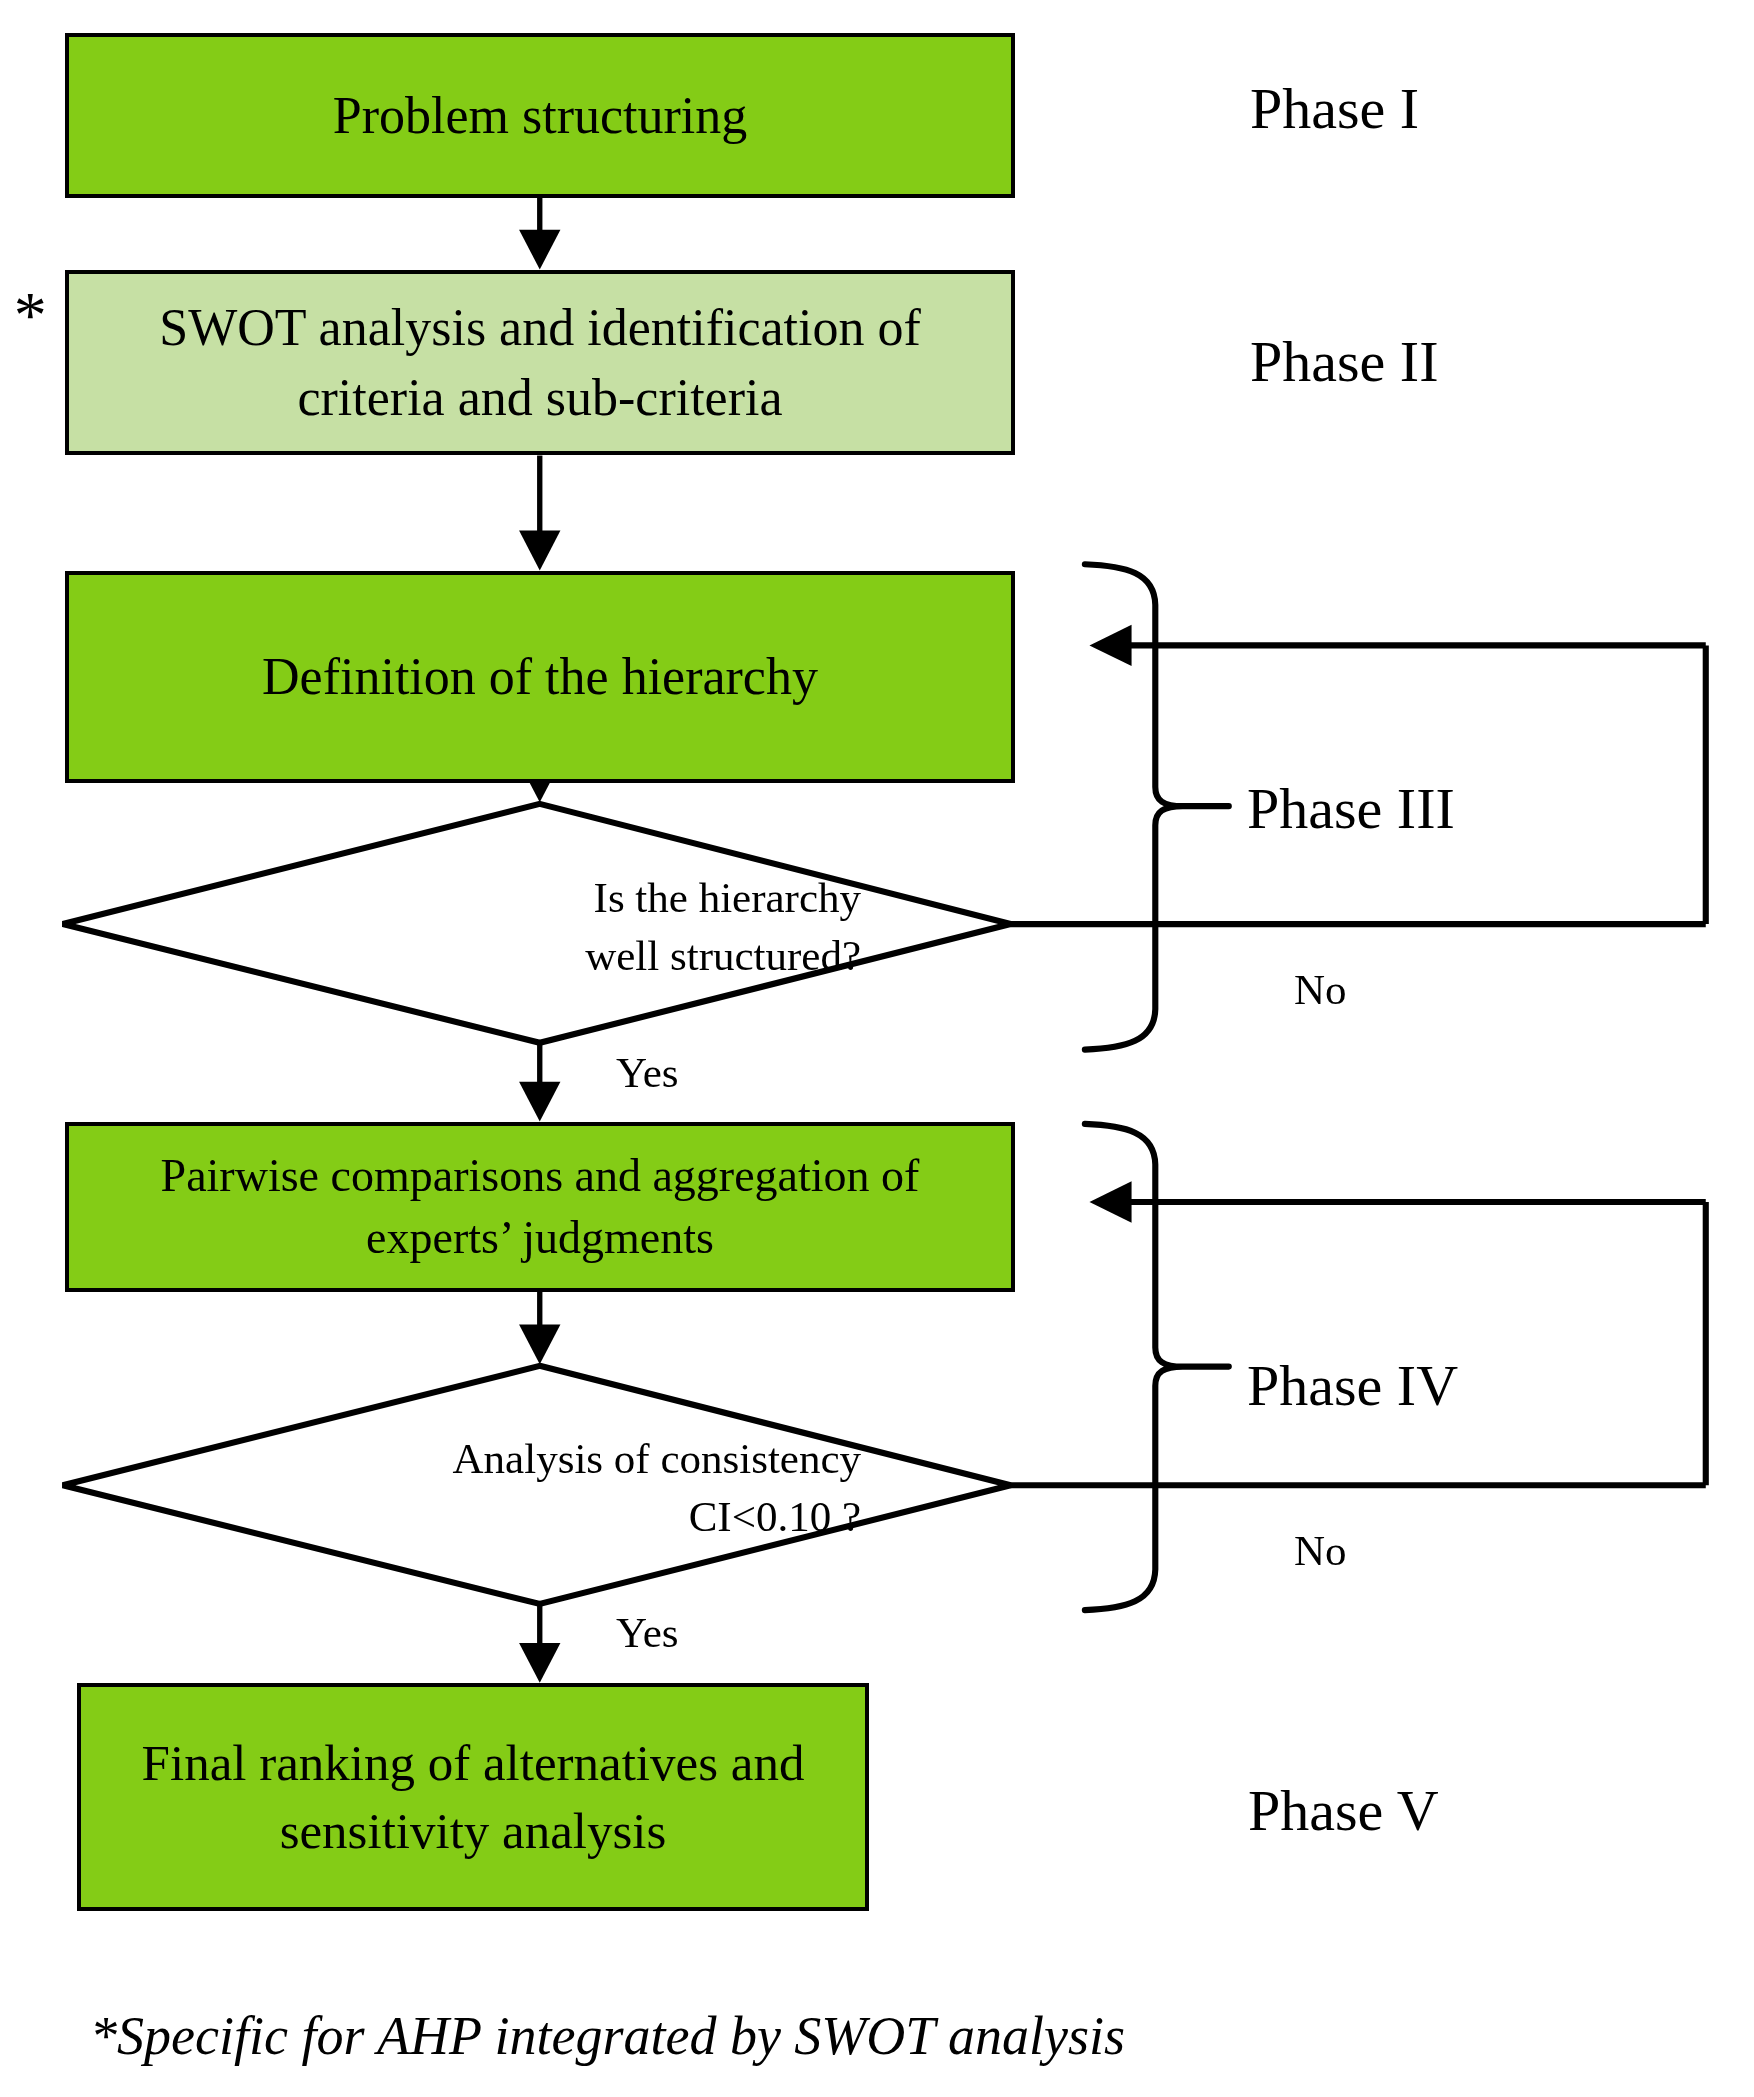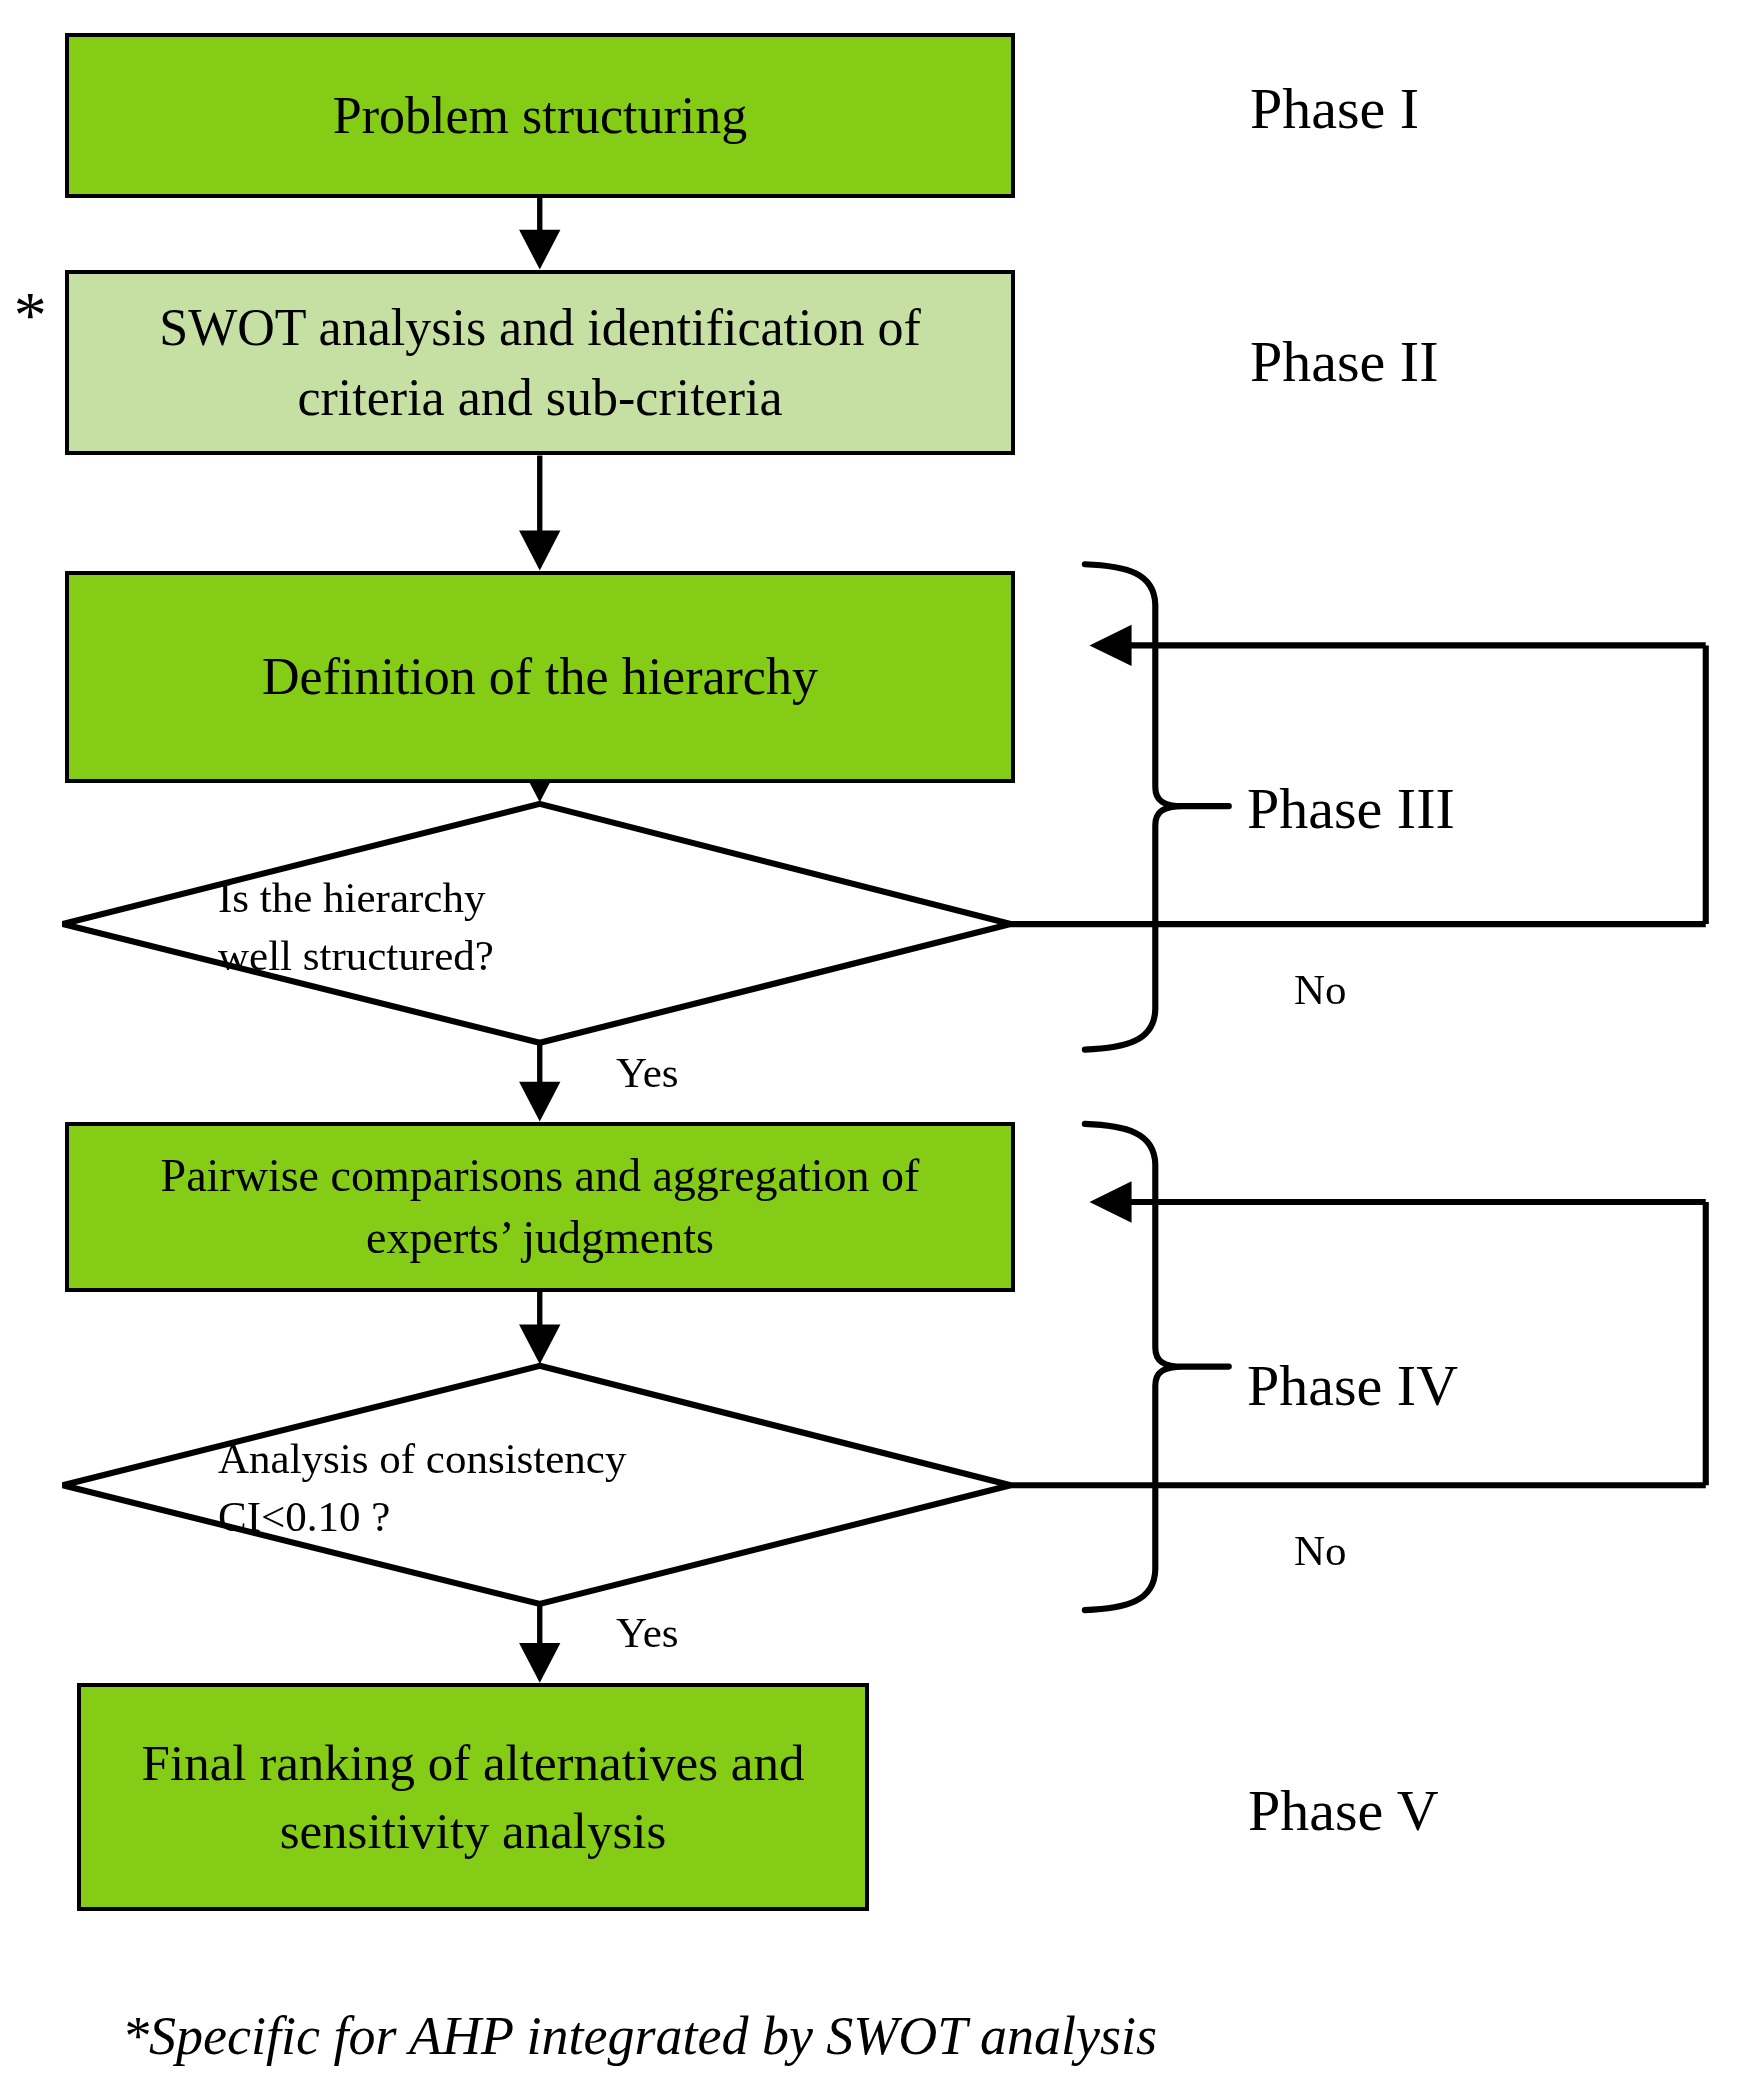--- a/index.html
+++ b/index.html
@@ -52,25 +52,24 @@
     position: absolute;
     font-size: 66px;
     line-height: 1;
     white-space: nowrap;
   }
   .footnote {
     position: absolute;
     font-style: italic;
     font-size: 54px;
     white-space: nowrap;
-    margin-left: 32px;
   }
   .diamond-text {
     position: absolute;
-    text-align: left;
+    text-align: right;
     font-size: 43px;
     line-height: 1.35;
     white-space: pre-line;
   }
 </style>
 </head>
 <body>
 
 <div id="page">
 

